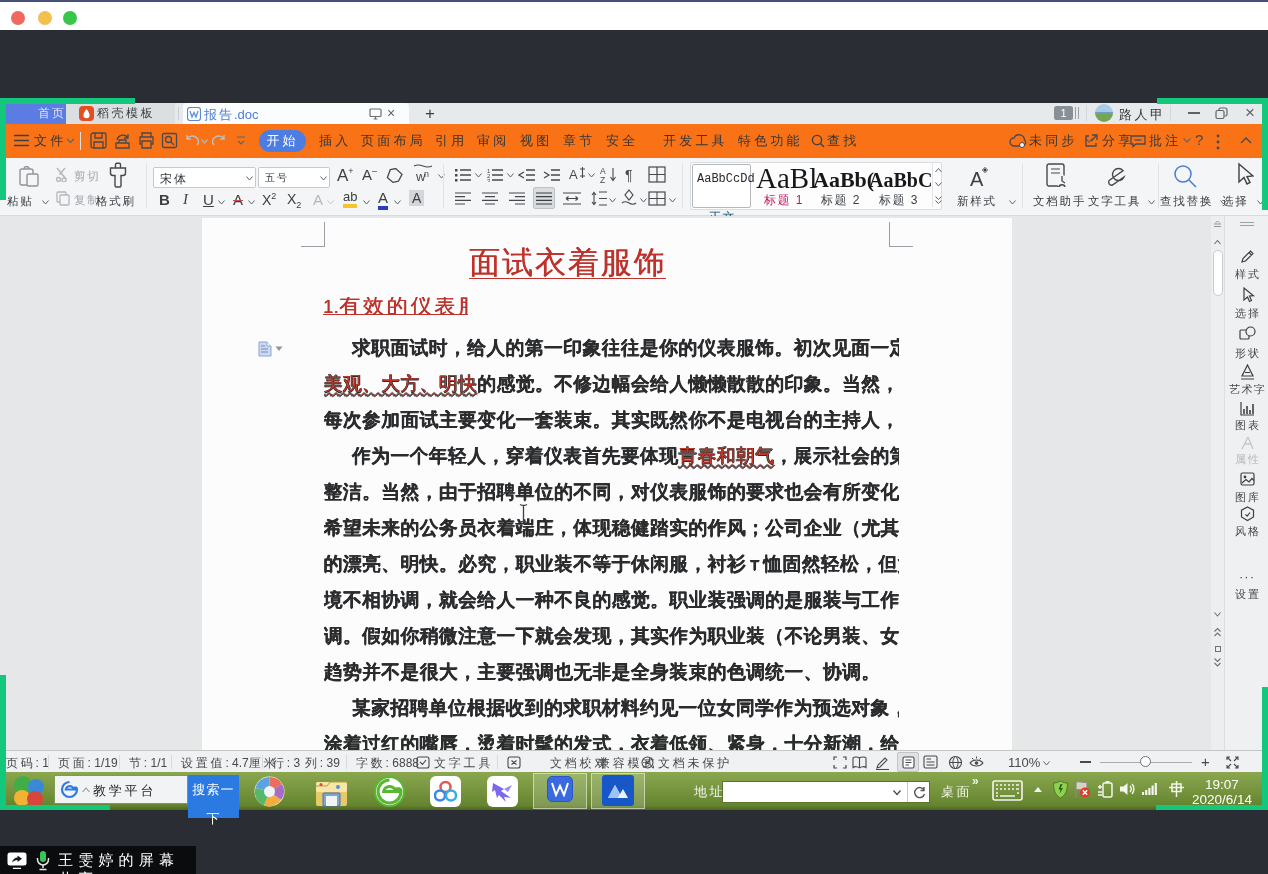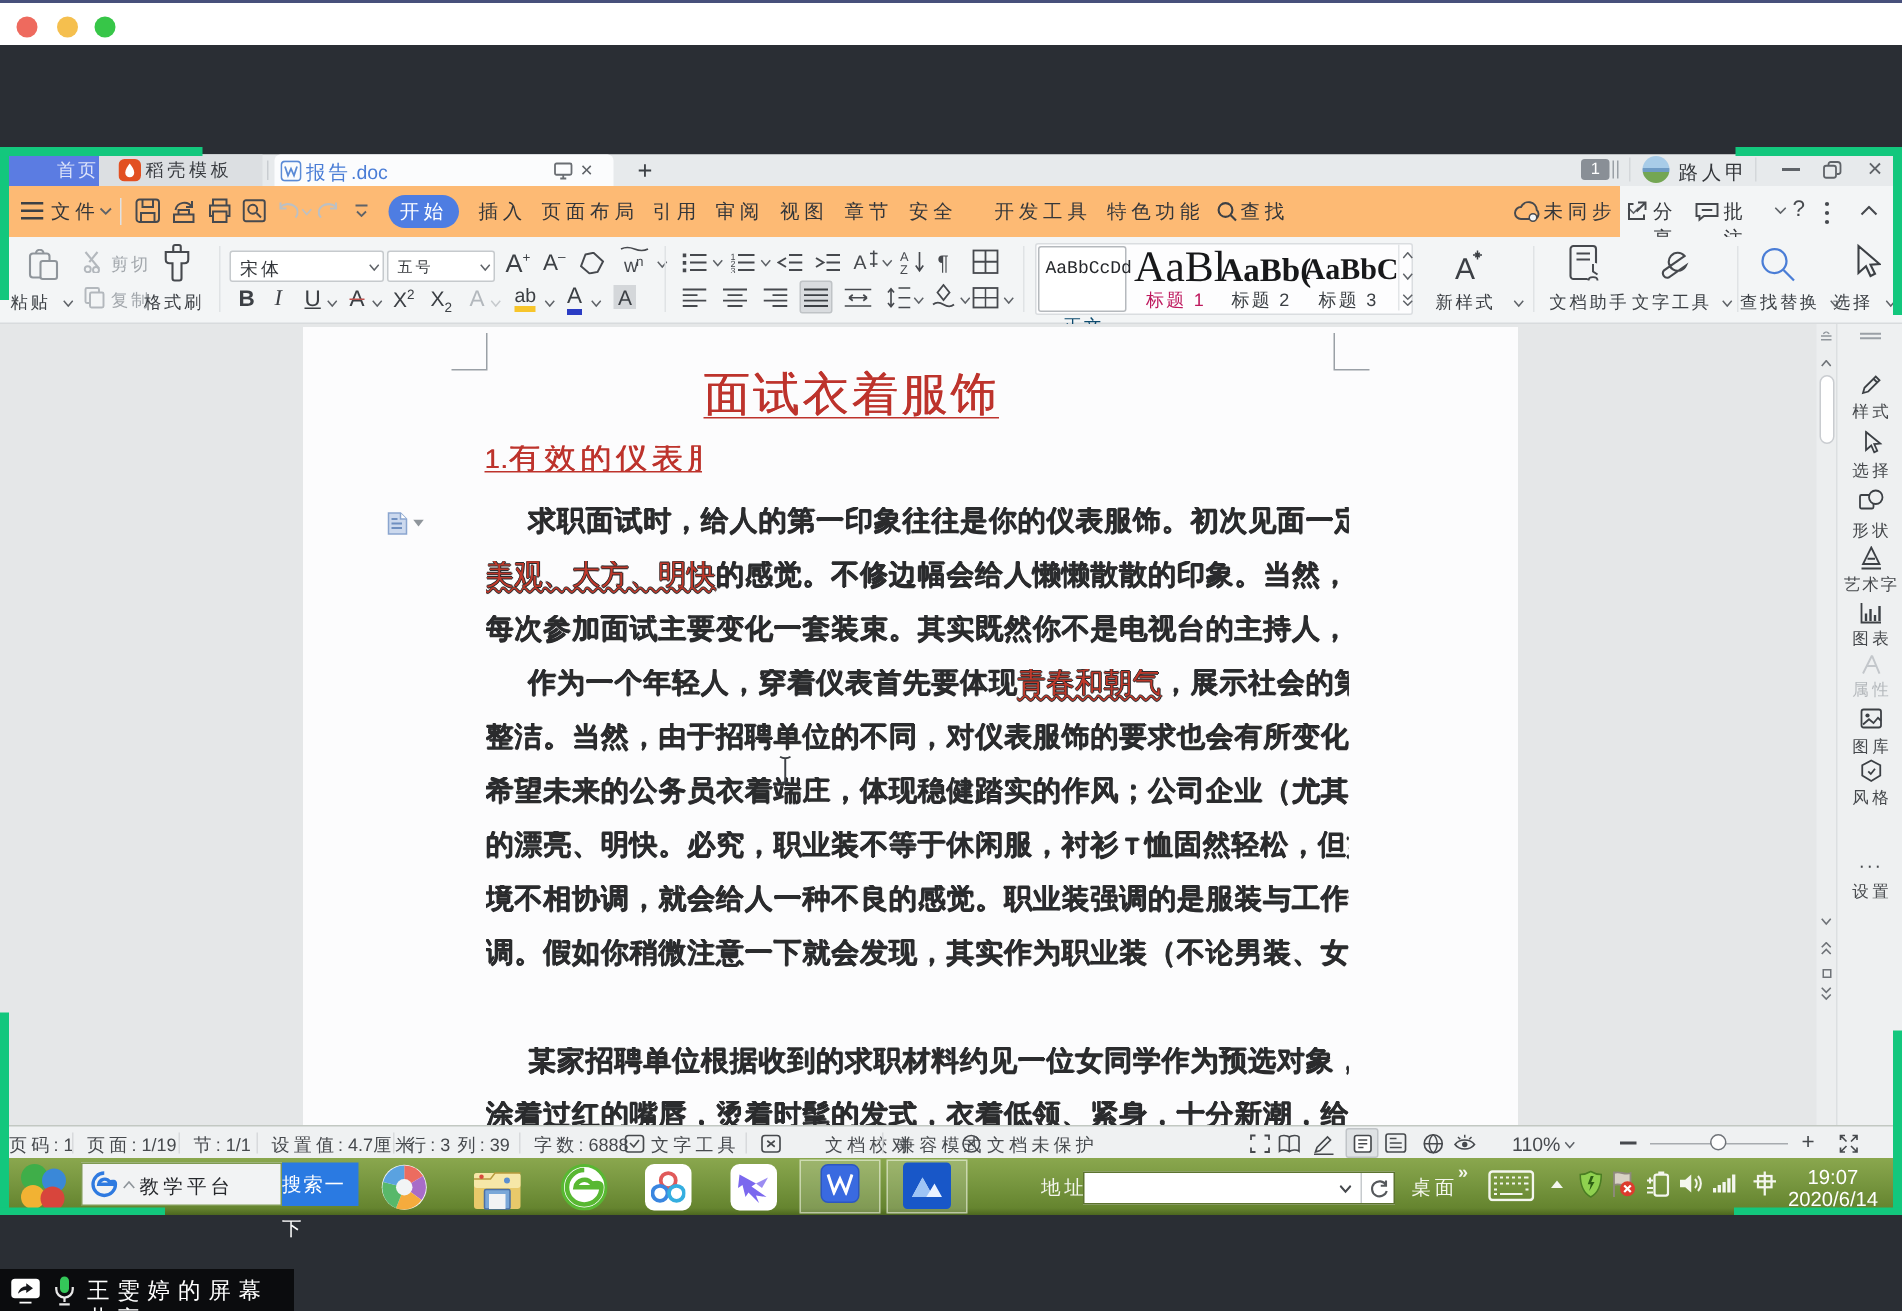--- a/index.html
+++ b/index.html
@@ -14,21 +14,21 @@
 .gd{background:#13c77d}
 
 #wps{left:0;top:103px;width:1268px;height:707px;background:#f3f5f6}
 
 #tabbar{left:0;top:0;width:1268px;height:21px;background:#e7eaec}
 #tab1{left:5px;top:0;width:61px;height:21px;background:#5b7ce2;color:#dfe5fa;font-size:12px;text-align:right;line-height:21px;letter-spacing:2px}
 #tab2{left:66px;top:0;width:109px;height:21px;background:#dcdfe2;color:#3a3d42;font-size:12px;line-height:21px}
 #tab3{left:183px;top:0;width:226px;height:21px;background:#fbfcfd;border-radius:4px 4px 0 0}
 #tabplus{left:420px;top:1px;width:20px;height:20px;font-size:17px;color:#3c4045;text-align:center;line-height:20px}
 
-#menubar{left:0;top:21px;width:1080px;height:34px;background:#fdba74}
+#menubar{left:0;top:21px;width:1268px;height:34px;background:#f97316}
 .mi{top:8px;font-size:13px;color:#33363a;letter-spacing:.2px}
 .cjkm{letter-spacing:3.2px}
 #pill{left:259px;top:6px;width:47px;height:22px;background:#4e7de2;border-radius:11px;color:#fff;font-size:13px;text-align:center;line-height:22px;letter-spacing:3px}
 
 #toolbar{left:0;top:55px;width:1268px;height:58px;background:#f3f5f6;border-bottom:1px solid #d8dbdd}
 .tdiv{width:1px;background:#e0e3e5;top:6px;height:44px}
 .lbl{font-size:11.5px;color:#3c4045;letter-spacing:1.8px}
 .glbl{font-size:11.5px;color:#a2a7ac;letter-spacing:1.8px}
 
 #docarea{left:0;top:113px;width:1268px;height:534px;background:#e5e7e8}
@@ -414,20 +414,21 @@
       </svg>
     <div class="tl ab" style="top:122px"><span class="ind"></span>求职面试时，给人的第一印象往往是你的仪表服饰。初次见面一定要力争给人以</div>
     <div class="tl ab" style="top:158px"><span class="rw">美观、大方、明快</span>的感觉。不修边幅会给人懒懒散散的印象。当然，也有的人做得过了头，</div>
     <div class="tl ab" style="top:194px">每次参加面试主要变化一套装束。其实既然你不是电视台的主持人，就不必要如此的讲究。</div>
     <div class="tl ab" style="top:230px"><span class="ind"></span>作为一个年轻人，穿着仪表首先要体现<span class="rw">青春和朝气</span>，展示社会的第一印象应该是大方、</div>
     <div class="tl ab" style="top:266px">整洁。当然，由于招聘单位的不同，对仪表服饰的要求也会有所变化：国家机关进行招聘，</div>
     <div class="tl ab" style="top:302px">希望未来的公务员衣着端庄，体现稳健踏实的作风；公司企业（尤其是外企）注重整体形象</div>
     <div class="tl ab" style="top:338px">的漂亮、明快。必究，职业装不等于休闲服，衬衫<span class="lat"> T </span>恤固然轻松，但如果与整体的办公环</div>
     <div class="tl ab" style="top:374px">境不相协调，就会给人一种不良的感觉。职业装强调的是服装与工作性质、场合的统一、协</div>
     <div class="tl ab" style="top:410px">调。假如你稍微注意一下就会发现，其实作为职业装（不论男装、女装），近年来总的变化</div>
+    <div class="tl ab" style="top:446px">趋势并不是很大，主要强调也无非是全身装束的色调统一、协调。</div>
     <div class="tl ab" style="top:482px"><span class="ind"></span>某家招聘单位根据收到的求职材料约见一位女同学作为预选对象，见面时，这位女同学</div>
     <div class="tl ab" style="top:518px;height:16px;overflow:hidden">涂着过红的嘴唇，烫着时髦的发式，衣着低领、紧身，十分新潮，给人以一种很轻佻的感觉</div>
     <svg class="ab" style="left:518px;top:287px" width="11" height="21" viewBox="0 0 11 21">
         <path d="M2 1.5 Q5.5 3.5 9 1.5 M2 19.5 Q5.5 17.5 9 19.5 M5.5 2.5 V18.5" fill="none" stroke="#3c4045" stroke-width="1.3"></path>
       </svg>
     <div class="ab" style="left:1211px;top:0;width:13px;height:534px;background:#eceeef"></div>
     <svg class="ab" style="left:1213px;top:5px" width="9" height="7" viewBox="0 0 9 7">
         <path d="M1 3 H8 M1 5.5 H8 M2.5 1.5 L4.5 0 L6.5 1.5" stroke="#8f959b" stroke-width="1" fill="none"></path>
       </svg>
     <svg class="ab" style="left:1214px;top:24px" width="7" height="5" viewBox="0 0 7 5">
@@ -570,21 +571,21 @@
         <circle cx="25" cy="24" r="8" fill="#d8453c"></circle>
       </svg>
     <div class="ab" style="left:54px;top:3px;width:134px;height:29px;background:#f2f3f4;border:1px solid #7f9a52"></div>
     <svg class="ab" style="left:60px;top:8px" width="19" height="19" viewBox="0 0 19 19">
         <path d="M9.5 2 A7.5 7.5 0 1 0 17 9.5 C17 7 15 7.5 13 7.8 A4 4 0 0 0 5.8 9.5 H16" fill="none" stroke="#2f7ae0" stroke-width="2.2"></path>
       </svg>
     <svg class="ab" style="left:82px;top:15px" width="8" height="6" viewBox="0 0 8 6">
         <path d="M0.5 5 L4 1 L7.5 5" fill="none" stroke="#8f959b" stroke-width="1.1"></path>
       </svg>
     <span class="ab" style="left:93px;top:10px;font-size:13px;color:#26282c;letter-spacing:2.8px">教学平台</span>
-    <div class="ab" style="left:188px;top:3px;width:51px;height:29px;background:#2a7ae2;color:#fff;font-size:13px;text-align:left;line-height:29px;letter-spacing:1.2px">搜索一下</div>
+    <div class="ab" style="left:188px;top:3px;width:51px;height:43px;background:#2a7ae2;color:#fff;font-size:13px;text-align:center;line-height:29px;letter-spacing:1.2px">搜索一下</div>
     <svg class="ab" style="left:254px;top:4px" width="31" height="31" viewBox="0 0 31 31">
         <circle cx="15.5" cy="15.5" r="15" fill="#f5f6f7"></circle>
         <path d="M15.5 15.5 L15.5 1 A14.5 14.5 0 0 1 28 8 Z" fill="#ec6c5f"></path>
         <path d="M15.5 15.5 L28 8 A14.5 14.5 0 0 1 27 24 Z" fill="#a86cc8"></path>
         <path d="M15.5 15.5 L27 24 A14.5 14.5 0 0 1 10 29.5 Z" fill="#f5ab3d"></path>
         <path d="M15.5 15.5 L10 29.5 A14.5 14.5 0 0 1 1.5 12 Z" fill="#58b86a"></path>
         <path d="M15.5 15.5 L1.5 12 A14.5 14.5 0 0 1 15.5 1 Z" fill="#5aa2e0"></path>
         <circle cx="15.5" cy="15.5" r="5.5" fill="#f2f4f5"></circle>
       </svg>
     <svg class="ab" style="left:315px;top:6px" width="33" height="29" viewBox="0 0 33 29">

